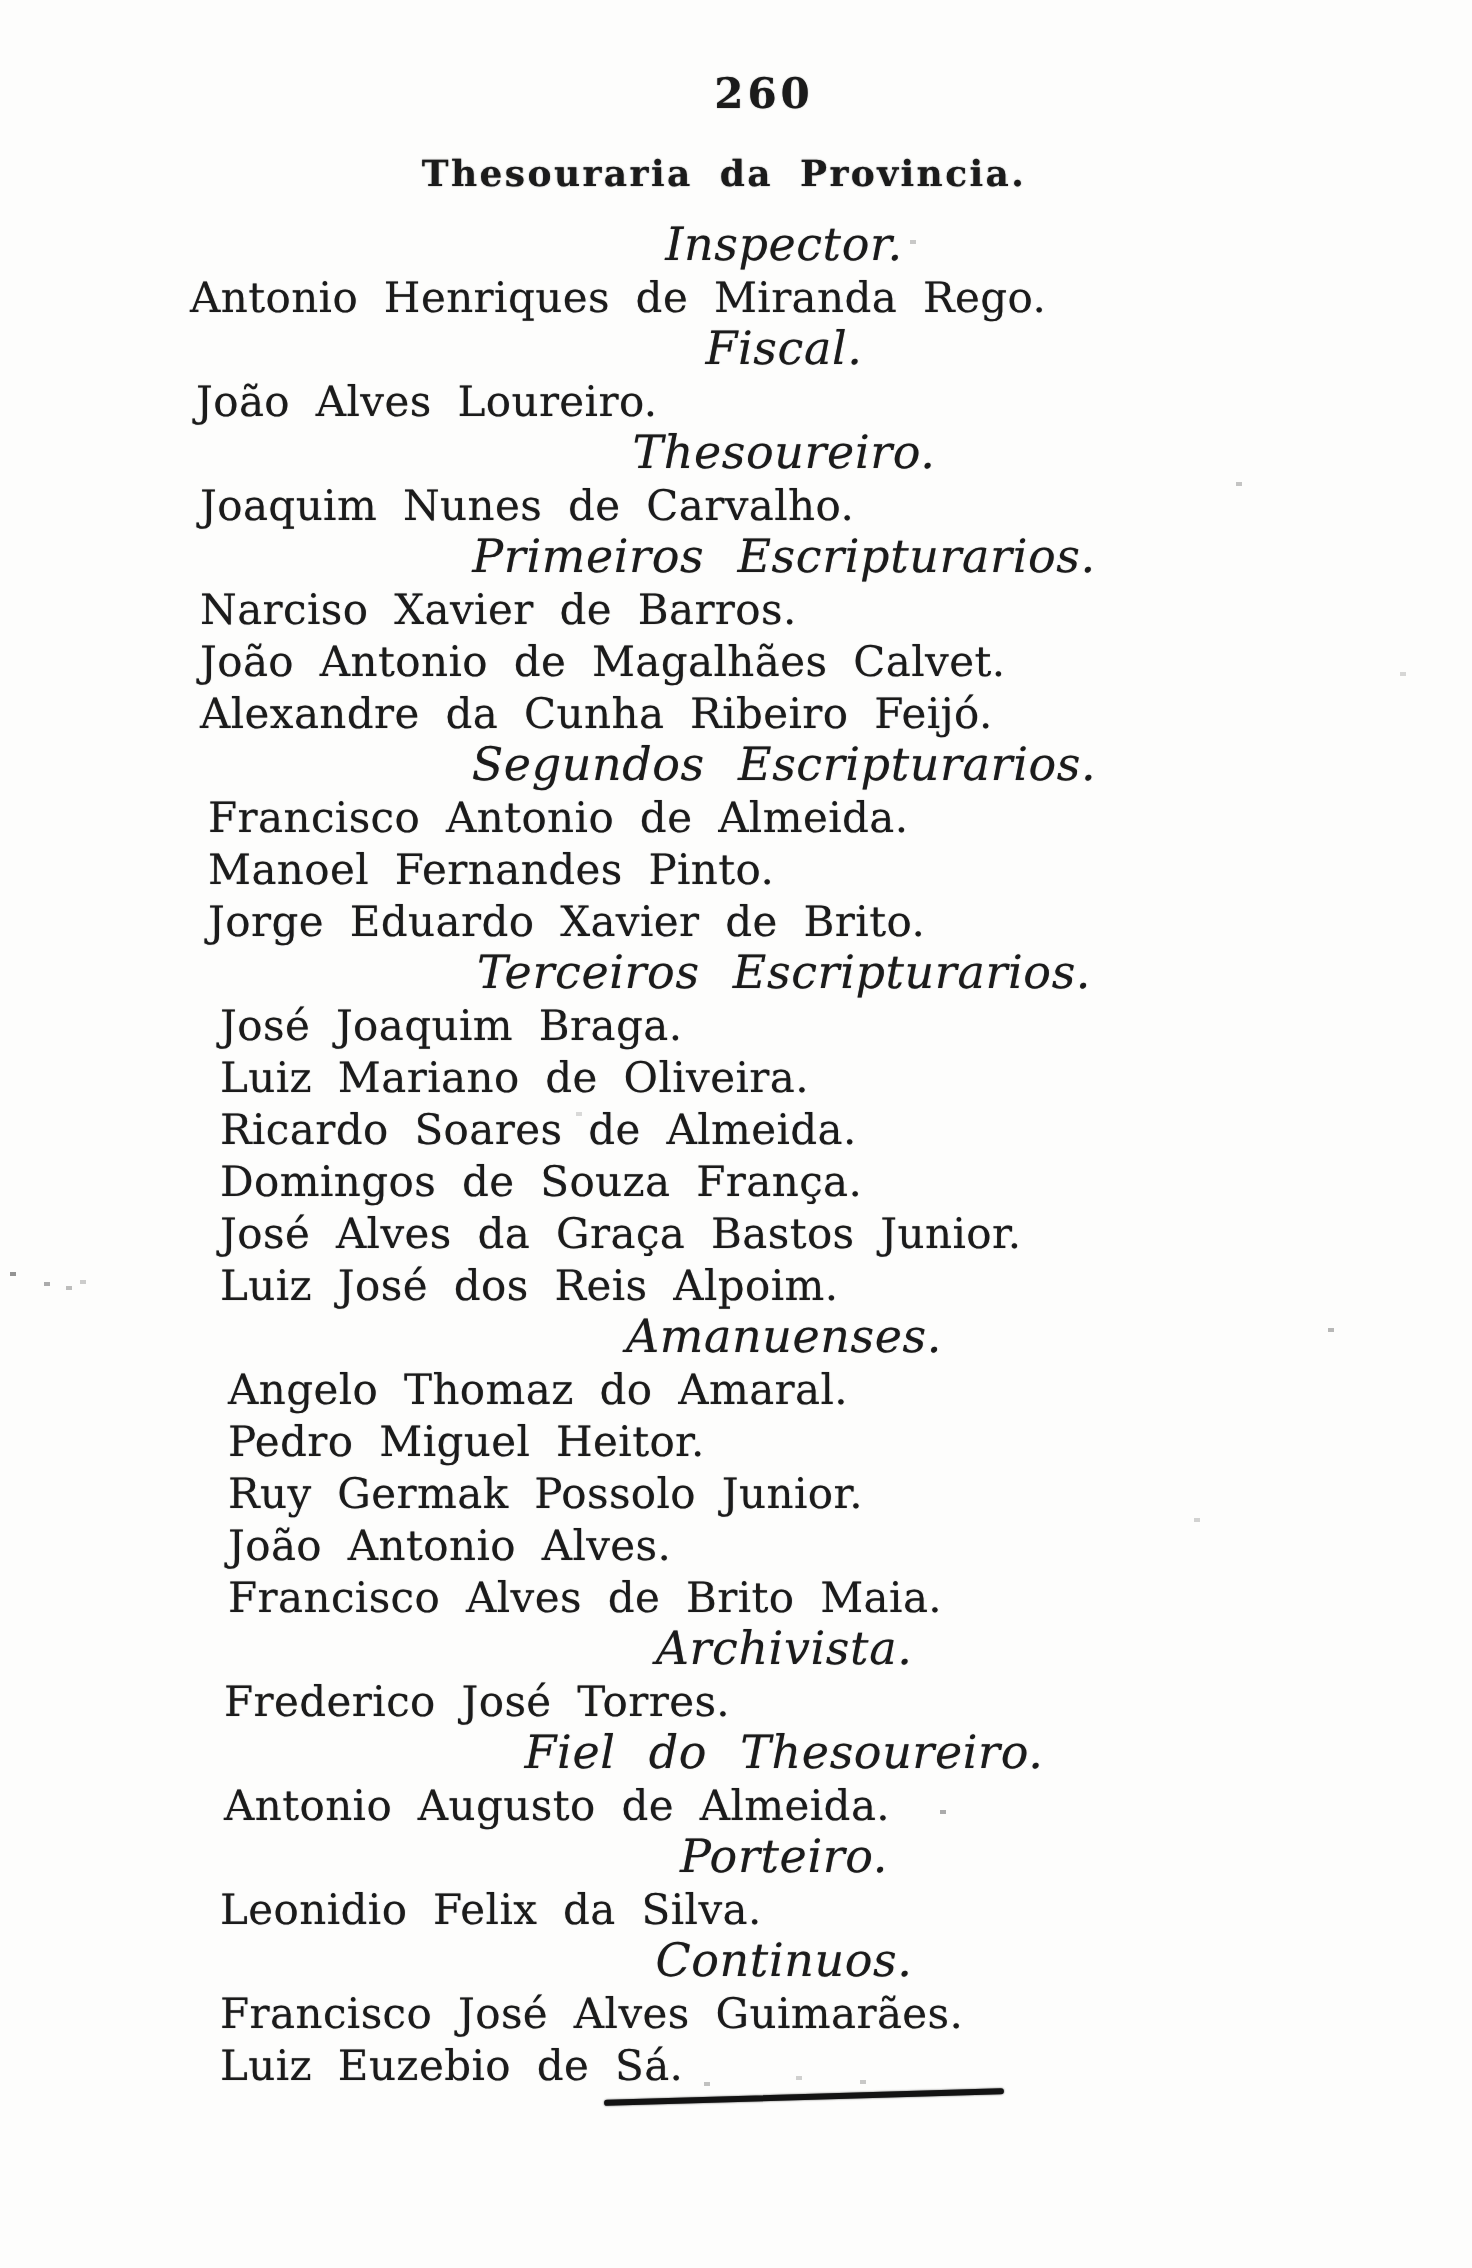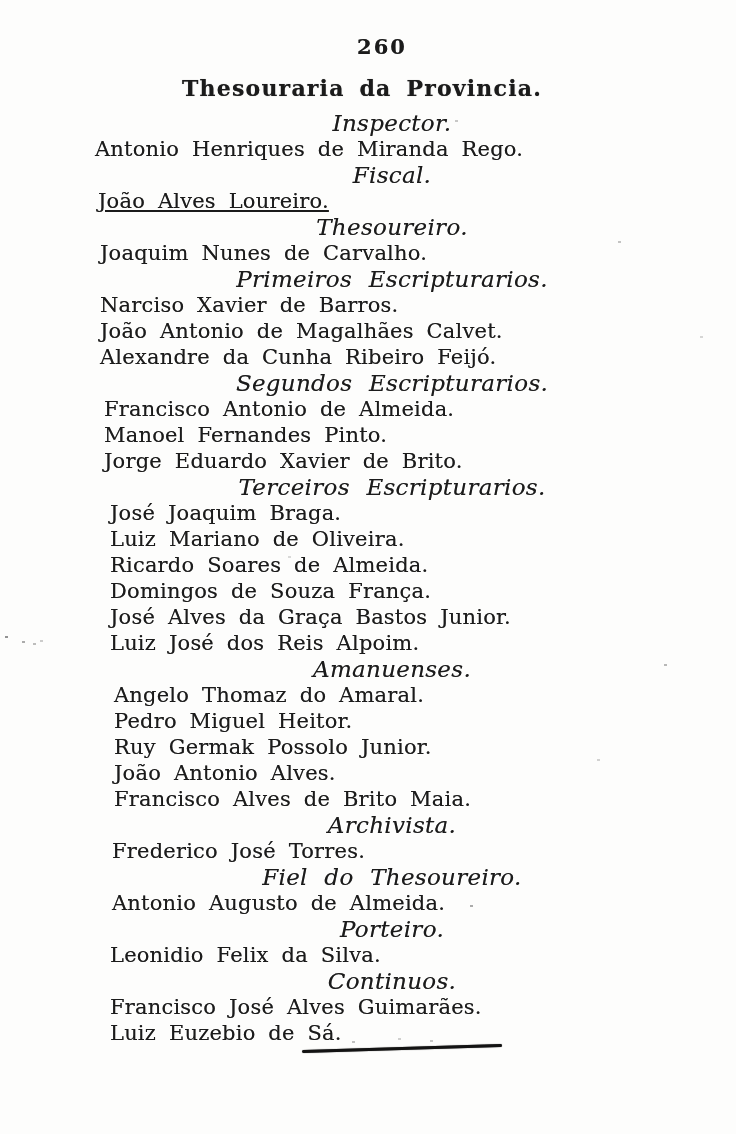--- a/index.html
+++ b/index.html
@@ -27,21 +27,21 @@
     font-weight: 700;
     line-height: 26px;
     letter-spacing: 2px;
     text-shadow: 0 0 0.6px rgba(0,0,0,.55);
   }
   .title {
     margin: 14px 0 0 0;
     text-align: center;
     position: relative;
     left: -6px;
-    font-size: 22px;
+    font-size: 18px;
     font-weight: 800;
     line-height: 28px;
     letter-spacing: 1.2px;
     word-spacing: 6px;
     text-shadow: 0 0 0.7px rgba(0,0,0,.6);
   }
   .roster {
     margin-top: 8px;
   }
   .section { margin: 0; }
@@ -116,21 +116,21 @@
   <div class="roster" id="roster">
   <section class="section">
     <h2 class="heading">Inspector.</h2>
     <ul class="names" style="padding-left: 27px;">
   <li class="name">Antonio Henriques de Miranda Rego.</li>
 </ul>
   </section>
 
   <section class="section">
     <h2 class="heading">Fiscal.</h2>
-    <ul class="names" style="padding-left: 30px; text-decoration: underline;">
+    <ul class="names" style="padding-left: 30px;">
   <li class="name">João Alves Loureiro.</li>
 </ul>
   </section>
 
   <section class="section">
     <h2 class="heading">Thesoureiro.</h2>
     <ul class="names" style="padding-left: 32px;">
   <li class="name">Joaquim Nunes de Carvalho.</li>
 </ul>
   </section>

